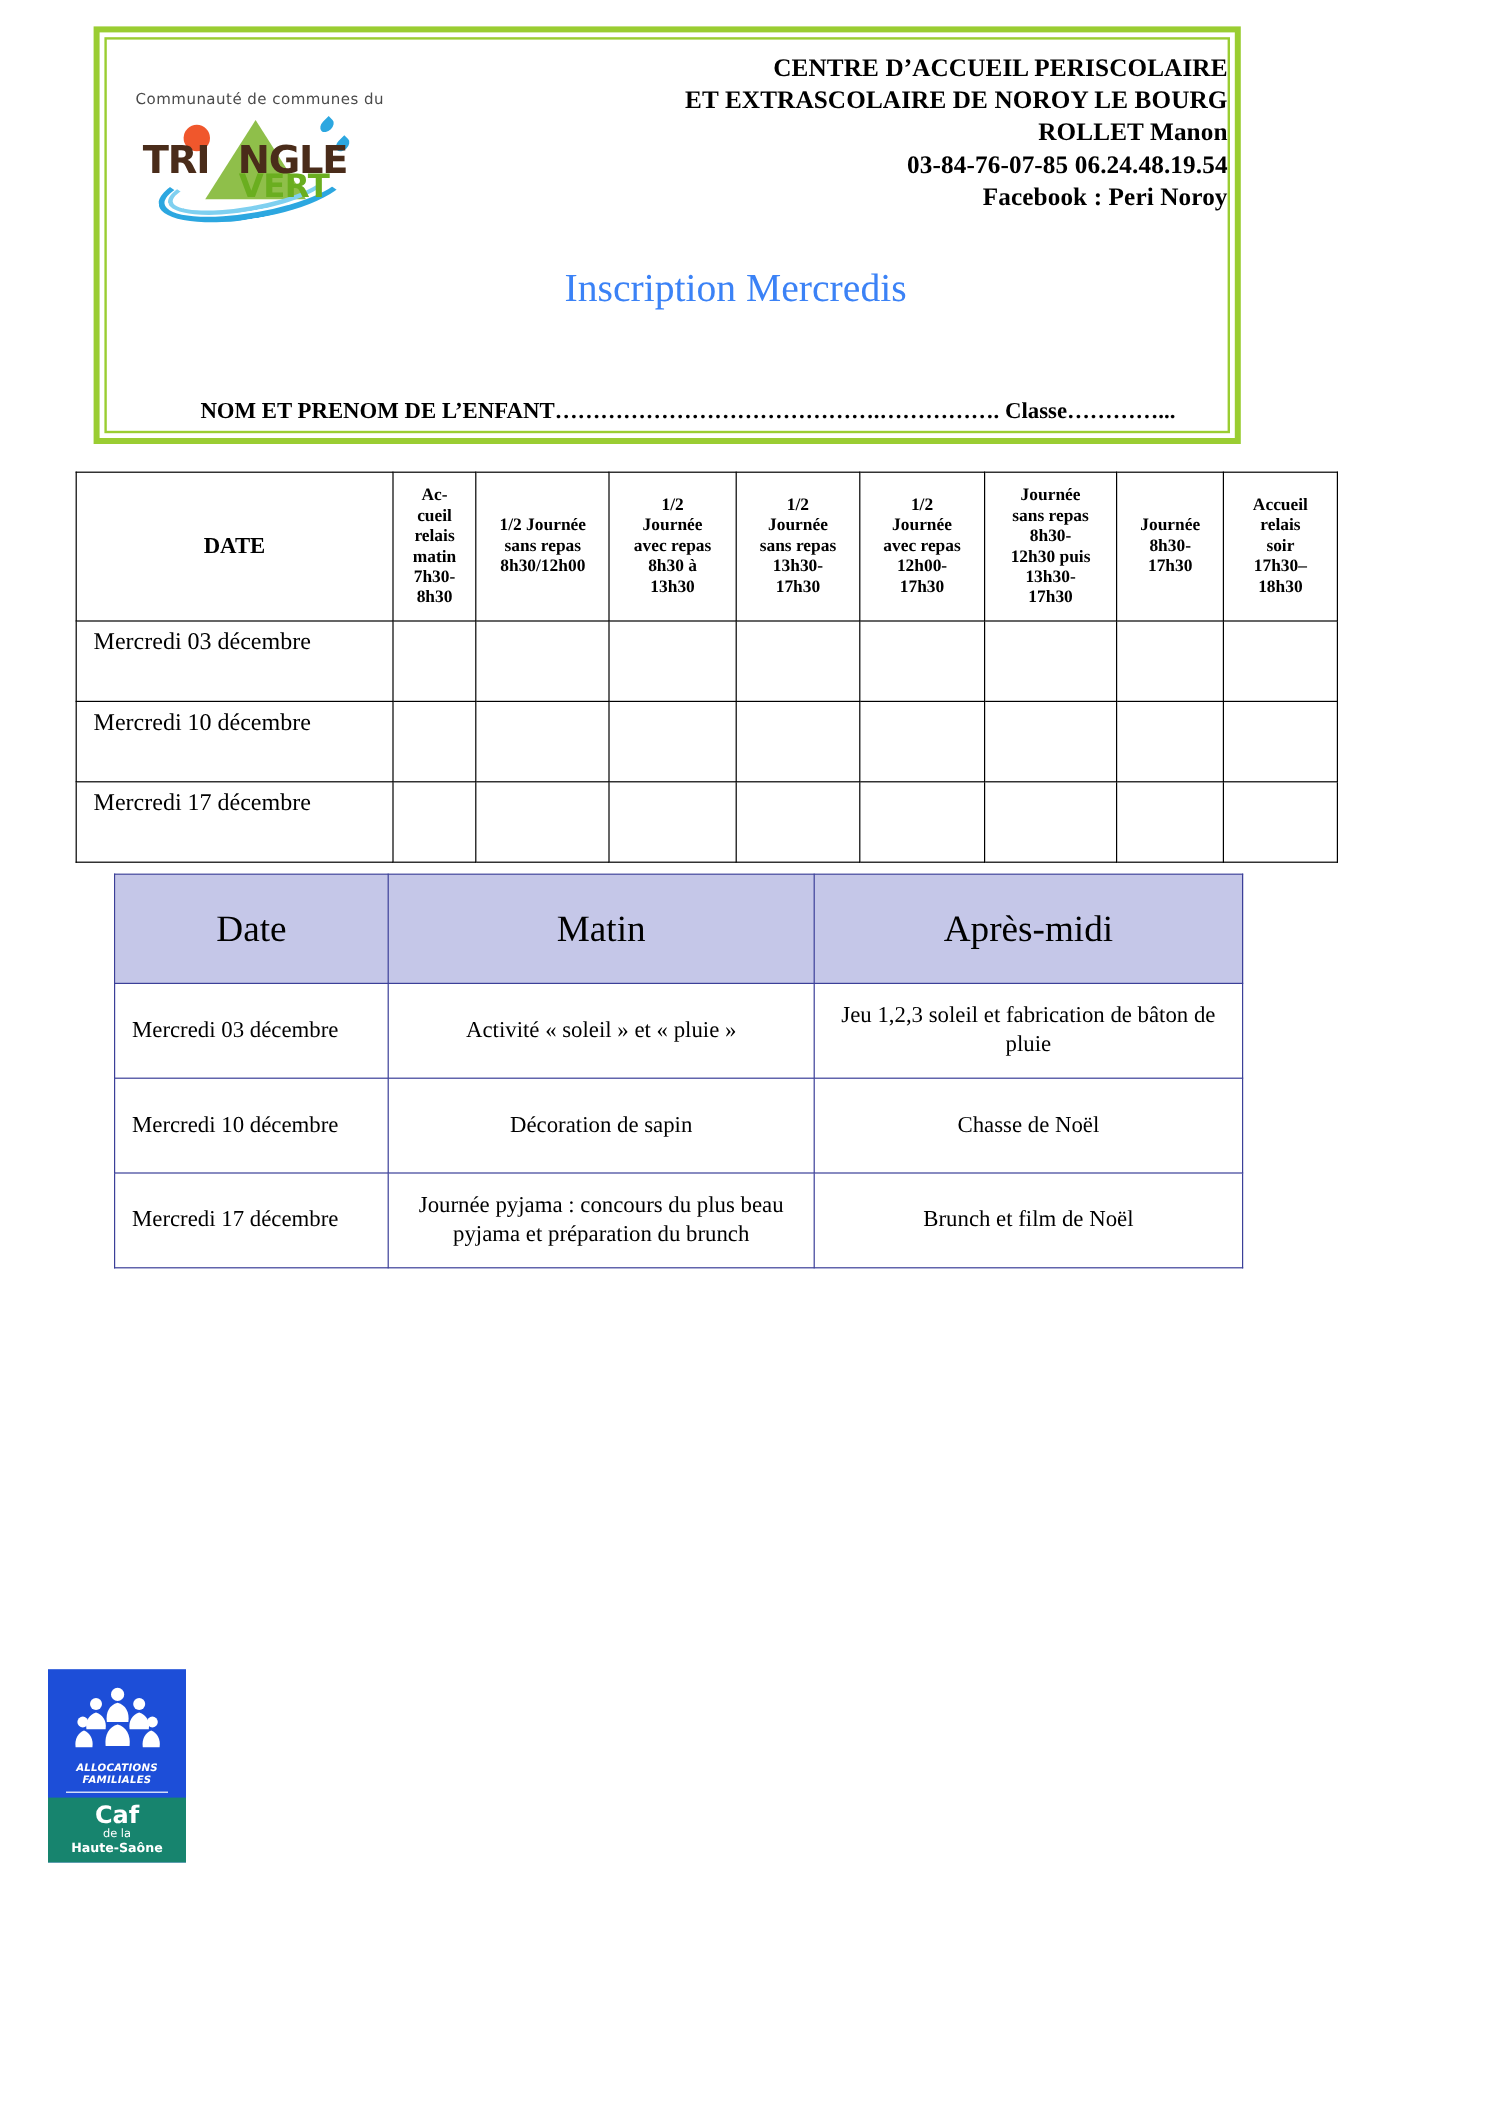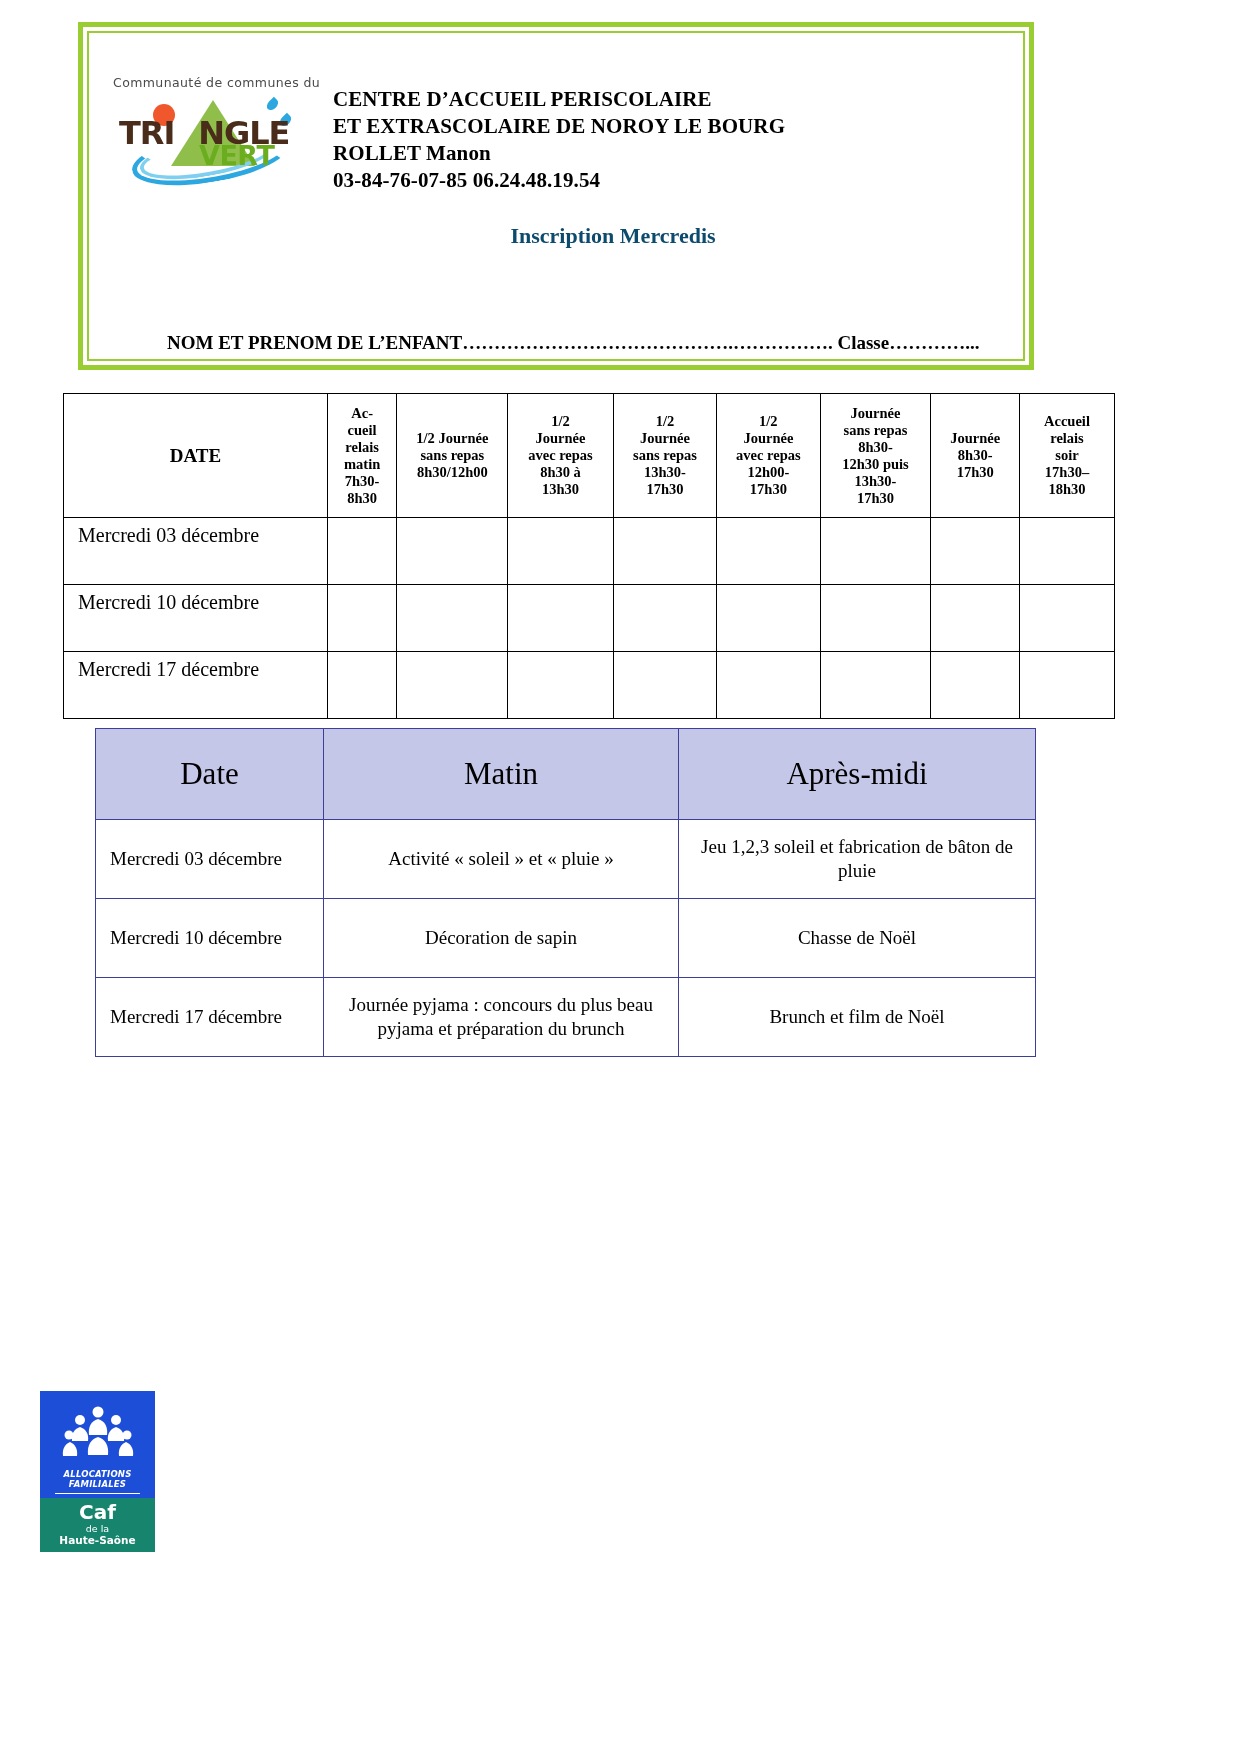--- a/index.html
+++ b/index.html
@@ -133,38 +133,37 @@
     border-radius: 0 60% 60% 60%;
     transform: rotate(45deg);
     z-index: 4;
   }
 
   .header-text {
     position: absolute;
     left: 250px;
     top: 16px;
     width: 690px;
-    text-align: left;
-    margin-top: 43px;
+    text-align: right;
   }
   .header-line {
     font-weight: bold;
     font-size: 21px;
     line-height: 27px;
     letter-spacing: 0.1px;
   }
   .doc-title {
     position: absolute;
     left: 120px;
     top: 196px;
     width: 820px;
     text-align: center;
-    font-weight: bold;
-    font-size: 22px;
-    color: #0c4a6e;
+    font-weight: normal;
+    font-size: 33px;
+    color: #3b82f6;
   }
   .nom-line {
     position: absolute;
     left: 84px;
     top: 305px;
     width: 850px;
     font-weight: bold;
     font-size: 19px;
     white-space: nowrap;
   }
@@ -313,20 +312,21 @@
       <div class="logo-word1"><span>TRI</span><span class="gap">A</span><span>NGLE</span></div>
       <div class="logo-word2">VERT</div>
     </div>
   </div>
 
   <div class="header-text">
     <div class="header-line">CENTRE D’ACCUEIL PERISCOLAIRE</div>
     <div class="header-line">ET EXTRASCOLAIRE DE NOROY LE BOURG</div>
     <div class="header-line">ROLLET Manon</div>
     <div class="header-line">03-84-76-07-85  06.24.48.19.54</div>
+    <div class="header-line">Facebook : Peri Noroy</div>
   </div>
 
   <div class="doc-title">Inscription Mercredis</div>
   <div class="nom-line">NOM ET PRENOM DE L’ENFANT…………………………………….……………. Classe…………...</div>
 </div>
 
 <table class="grid-table">
   <colgroup>
     <col style="width:250px">
     <col style="width:66px">

